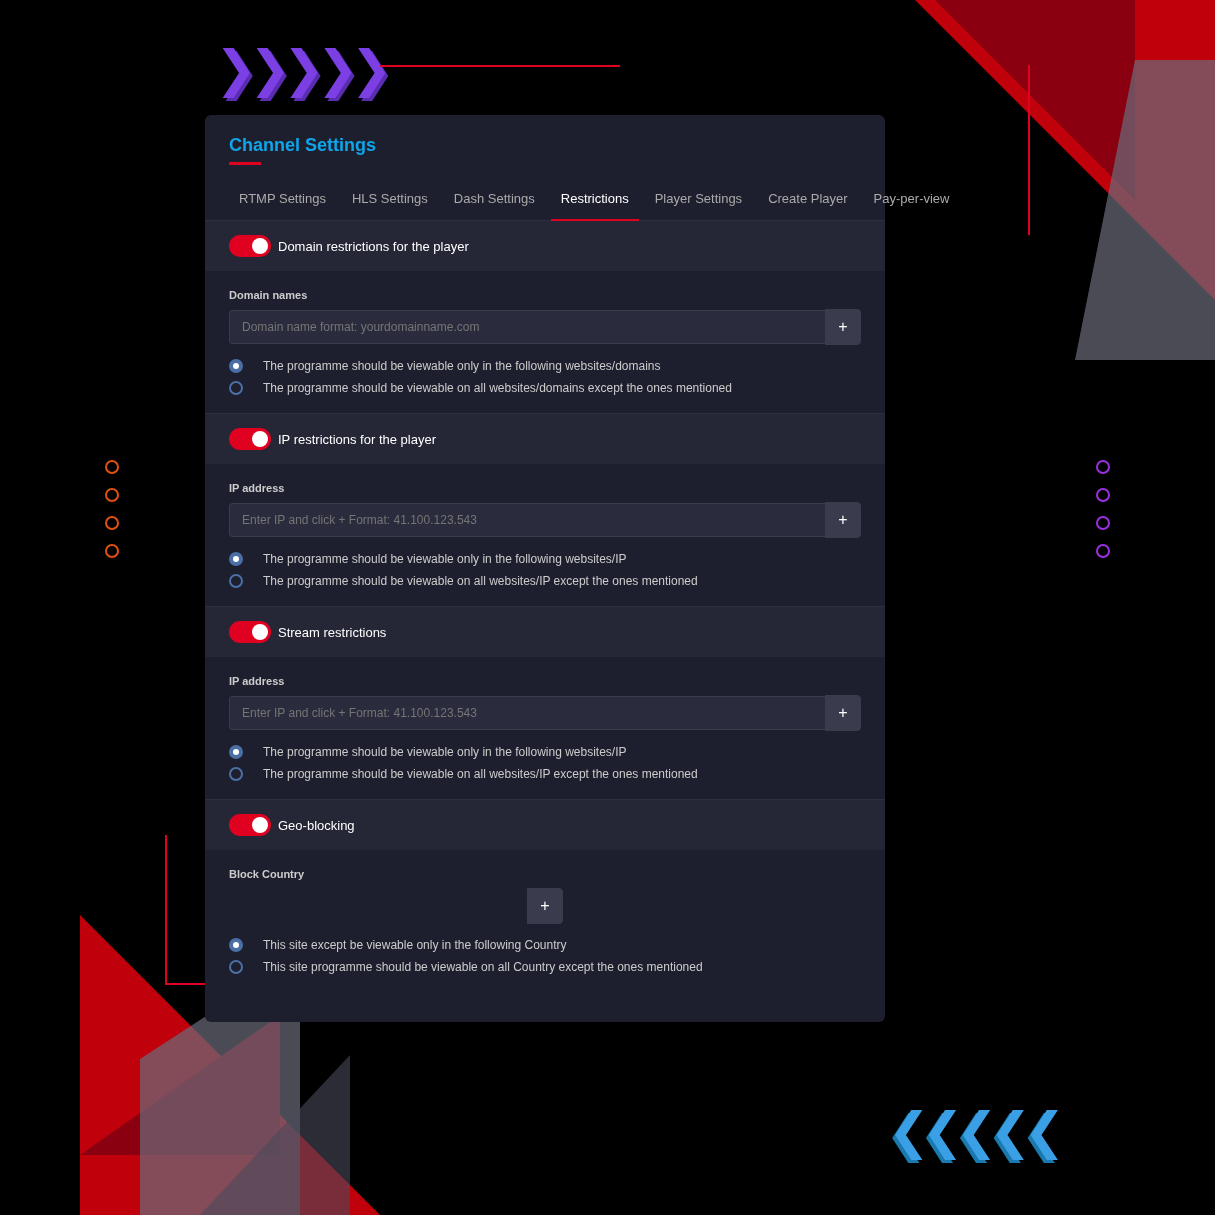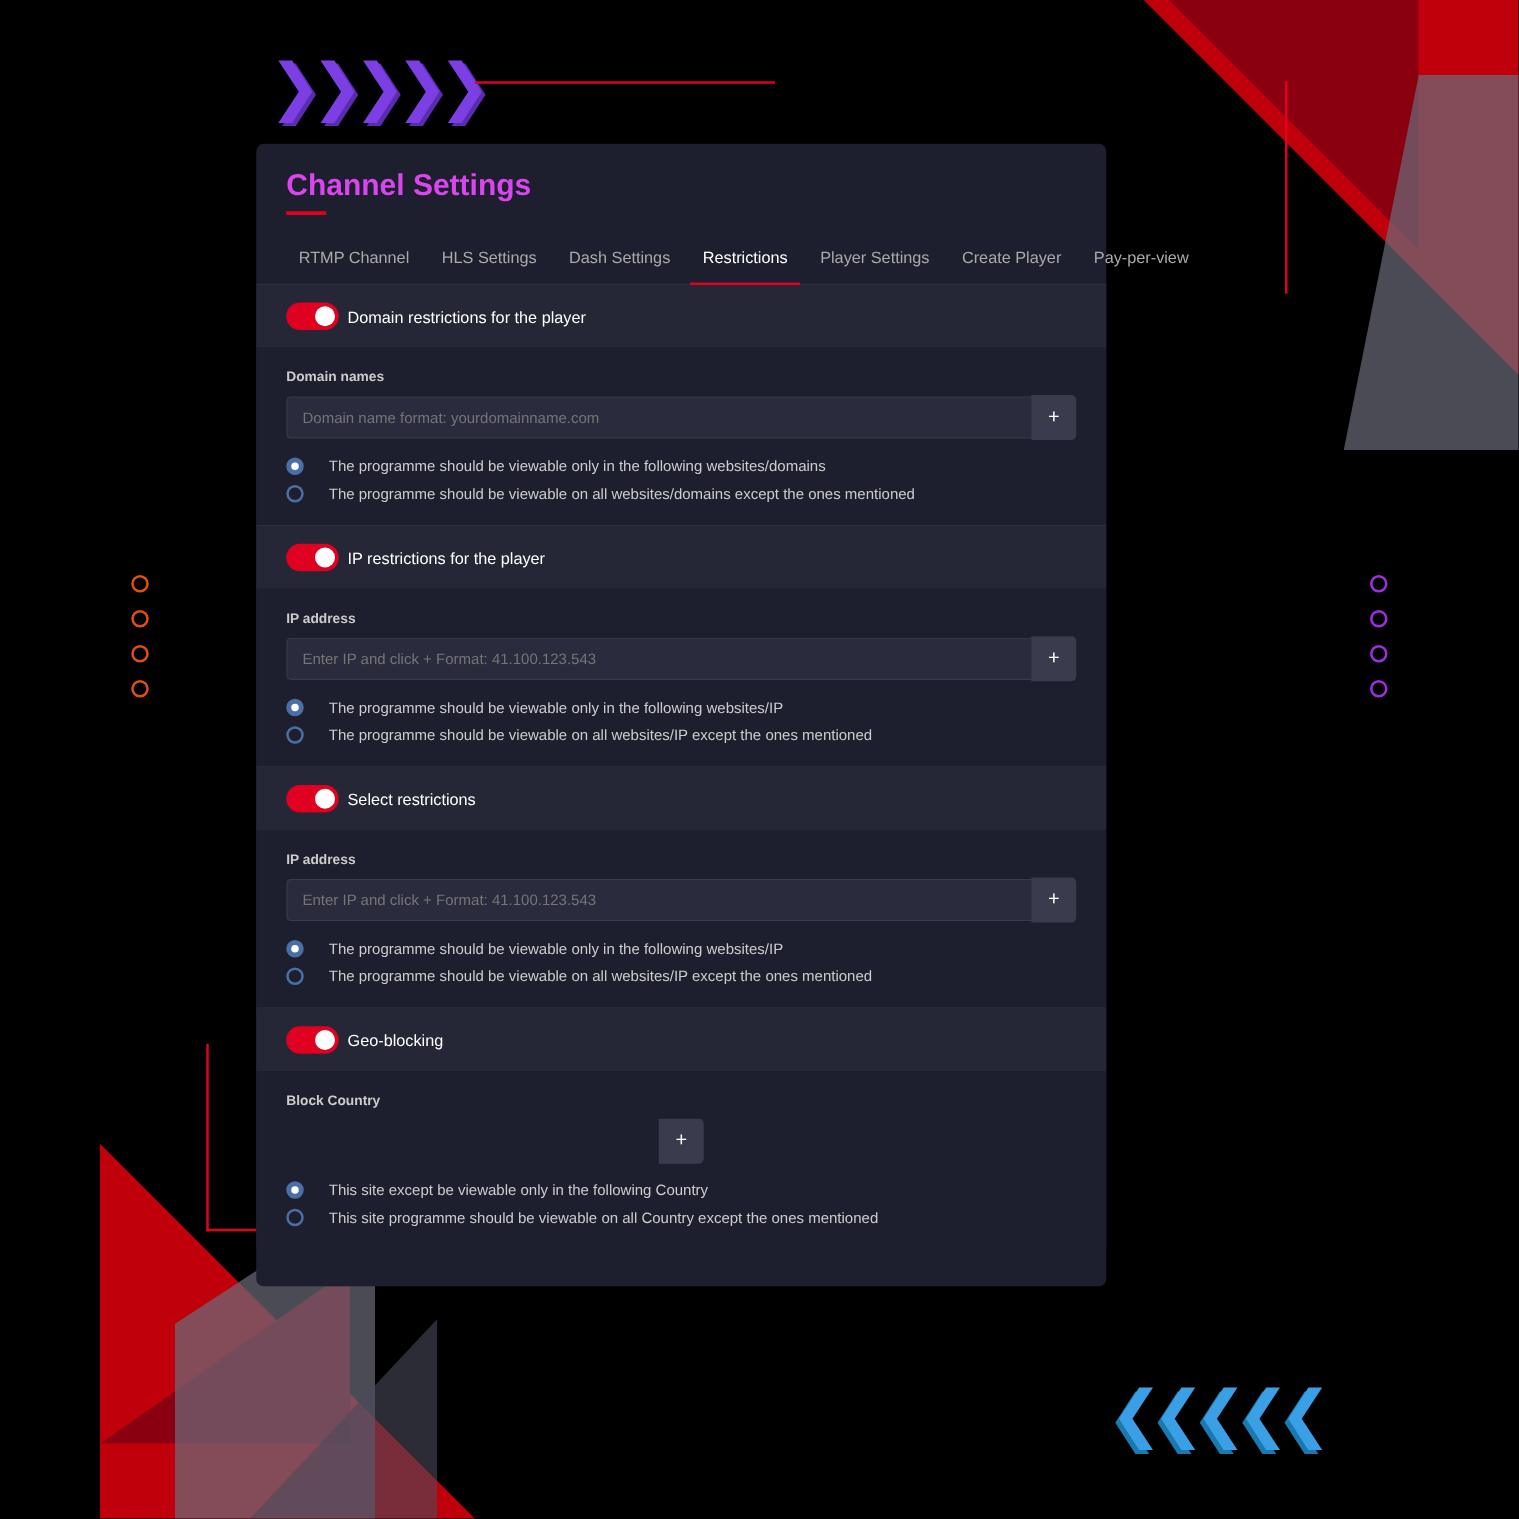--- a/index.html
+++ b/index.html
@@ -171,22 +171,22 @@
       border-radius: 6px;
       z-index: 10;
       padding-bottom: 30px;
     }
 
     .panel-header {
       padding: 20px 24px 0;
     }
 
     .panel-title {
-      color: #d946ef;
-      font-size: 24px;
+      color: #0ea5e9;
+      font-size: 18px;
       font-weight: 600;
       margin-bottom: 6px;
     }
 
     .title-underline {
       width: 32px; height: 3px;
       background: #e00020;
       margin-bottom: 0;
     }
 
@@ -406,21 +406,21 @@
 </div>
 
 <div class="main-panel">
 
   <div class="panel-header">
     <div class="panel-title">Channel Settings</div>
     <div class="title-underline"></div>
   </div>
 
   <div class="tabs">
-    <div class="tab">RTMP Channel</div>
+    <div class="tab">RTMP Settings</div>
     <div class="tab">HLS Settings</div>
     <div class="tab">Dash Settings</div>
     <div class="tab active">Restrictions</div>
     <div class="tab">Player Settings</div>
     <div class="tab">Create Player</div>
     <div class="tab">Pay-per-view</div>
   </div>
 
   <div class="content">
 
@@ -476,21 +476,21 @@
       </div>
     </div>
 
     <div class="divider"></div>
 
     <div class="section-header">
       <label class="toggle-switch">
         <input type="checkbox" checked="" style="">
         <span class="toggle-slider on"></span>
       </label>
-      <span class="section-label">Select restrictions</span>
+      <span class="section-label">Stream restrictions</span>
     </div>
     <div class="section-body">
       <div class="field-label">IP address</div>
       <div class="input-row">
         <input class="text-input" type="text" placeholder="Enter IP and click + Format: 41.100.123.543" style="">
         <button class="add-btn">+</button>
       </div>
       <div class="radio-group">
         <div class="radio-item">
           <div class="radio-circle selected"></div>

